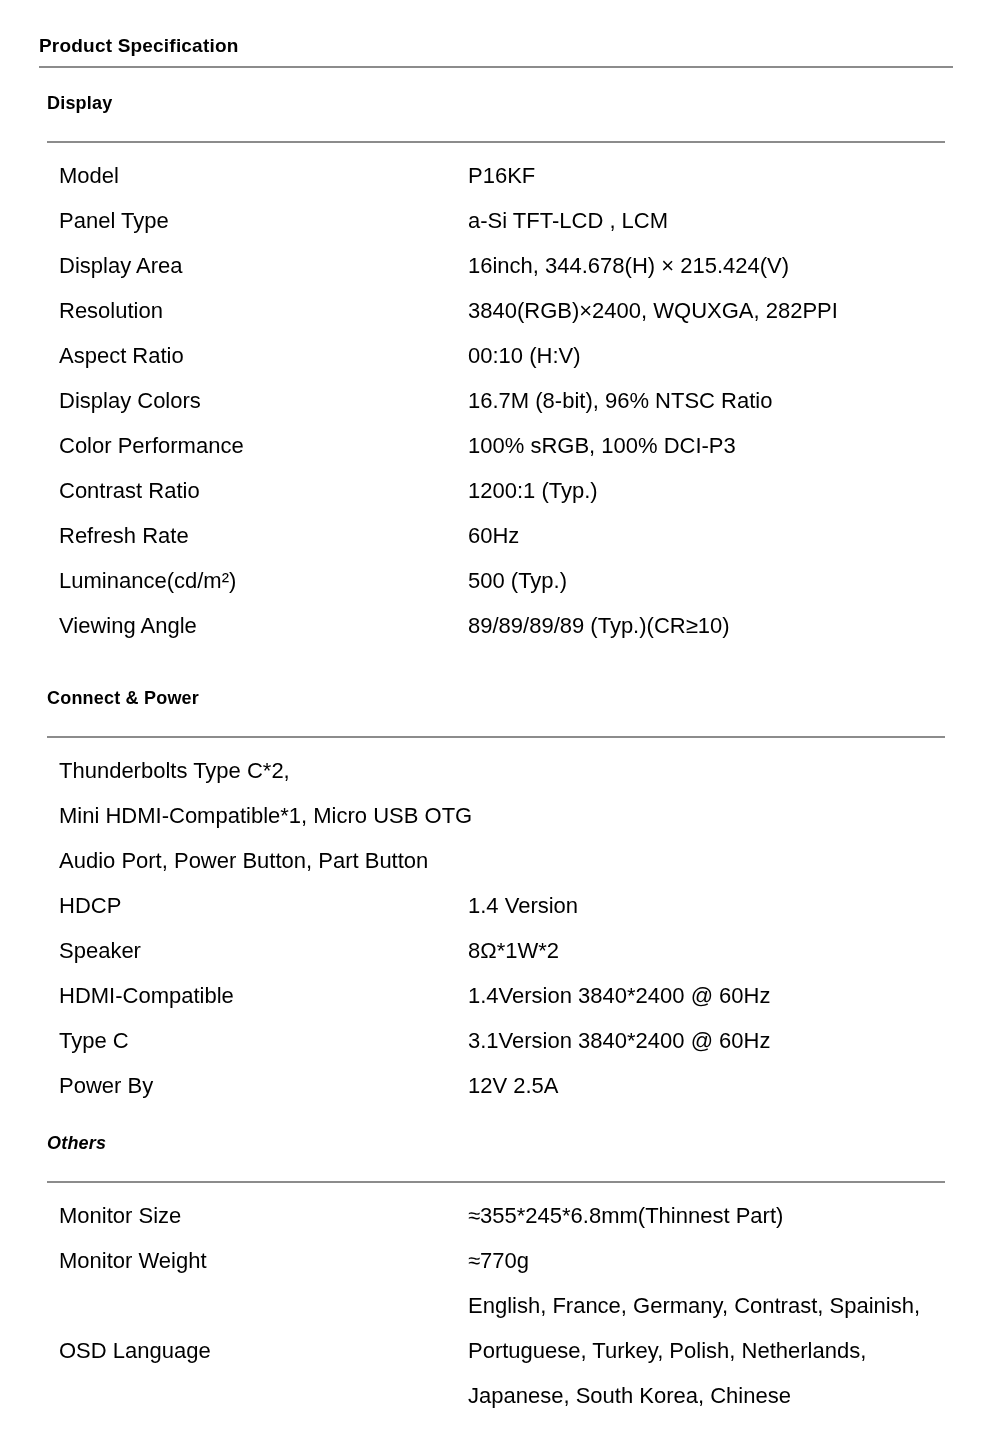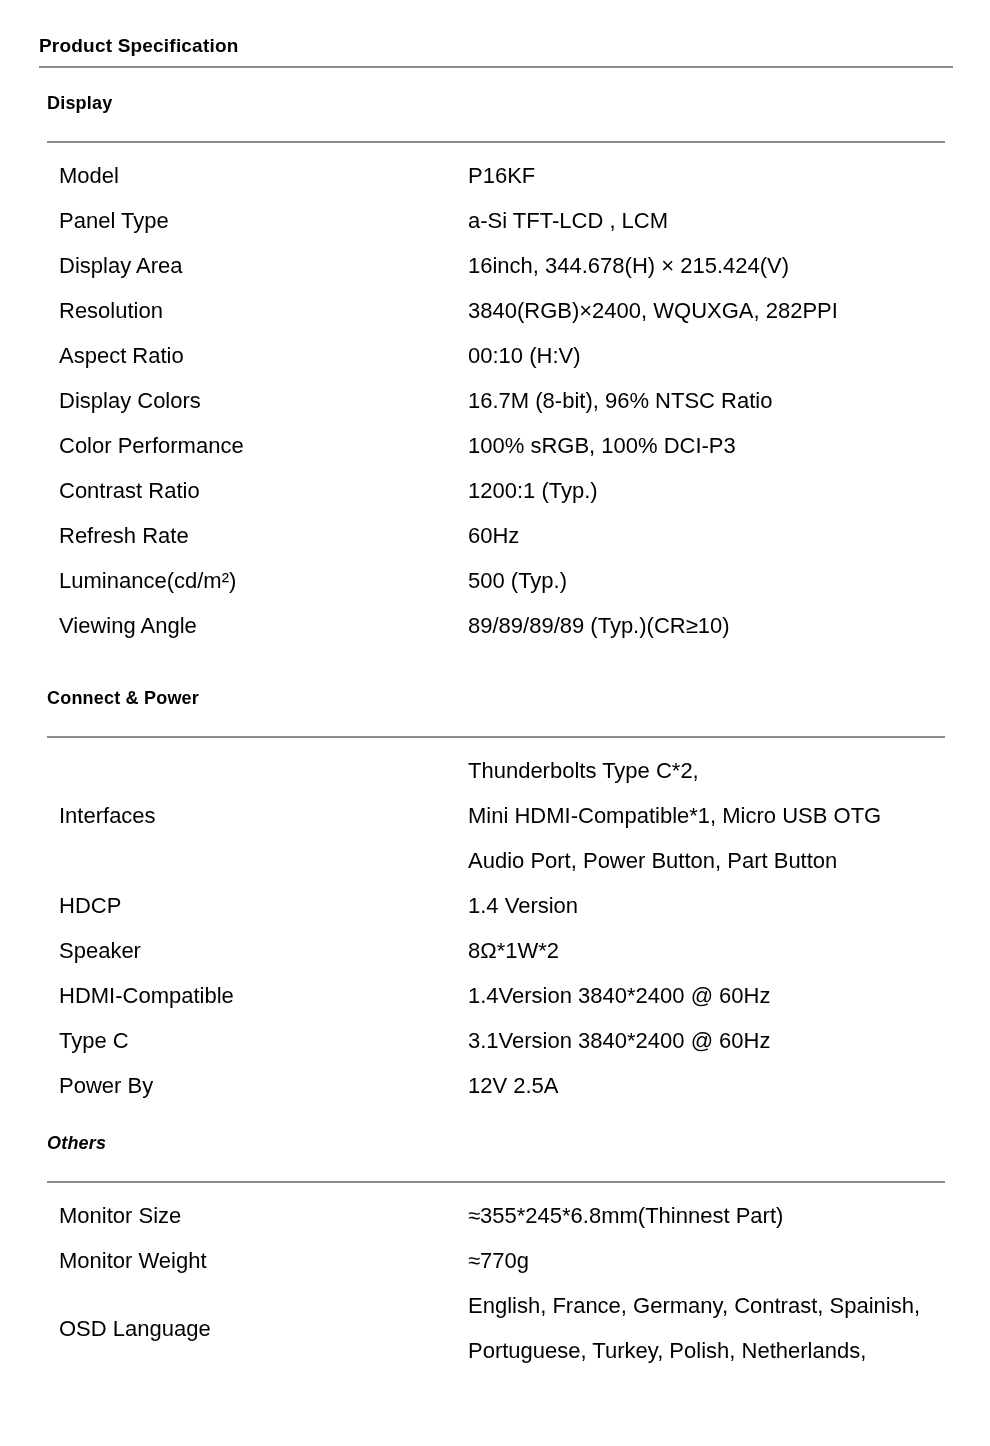--- a/index.html
+++ b/index.html
@@ -136,21 +136,20 @@
             <div class="vline">89/89/89/89 (Typ.)(CR≥10)</div>
           </div>
       </div>
     </div>
   </section>
 
   <section class="sec-connect">
     <h2>Connect &amp; Power</h2>
     <div class="rows">
       <div class="row">
-        <div class="label">Interfaces</div>
         <div class="value">
           <div class="vline">Thunderbolts Type C*2,</div>
           <div class="vline">Mini HDMI-Compatible*1, Micro USB OTG</div>
           <div class="vline">Audio Port, Power Button, Part Button</div>
         </div>
       </div>
       <div class="row">
         <div class="label">HDCP</div>
         <div class="value">
             <div class="vline">1.4 Version</div>
@@ -196,18 +195,19 @@
         <div class="label">Monitor Weight</div>
         <div class="value">
             <div class="vline">≈770g</div>
           </div>
       </div>
       <div class="row">
         <div class="label">OSD Language</div>
         <div class="value">
           <div class="vline">English, France, Germany, Contrast, Spainish,</div>
           <div class="vline">Portuguese, Turkey, Polish, Netherlands,</div>
+          <div class="vline">Japanese, South Korea, Chinese</div>
         </div>
       </div>
     </div>
   </section>
 
 </div>
 
 </body></html>

